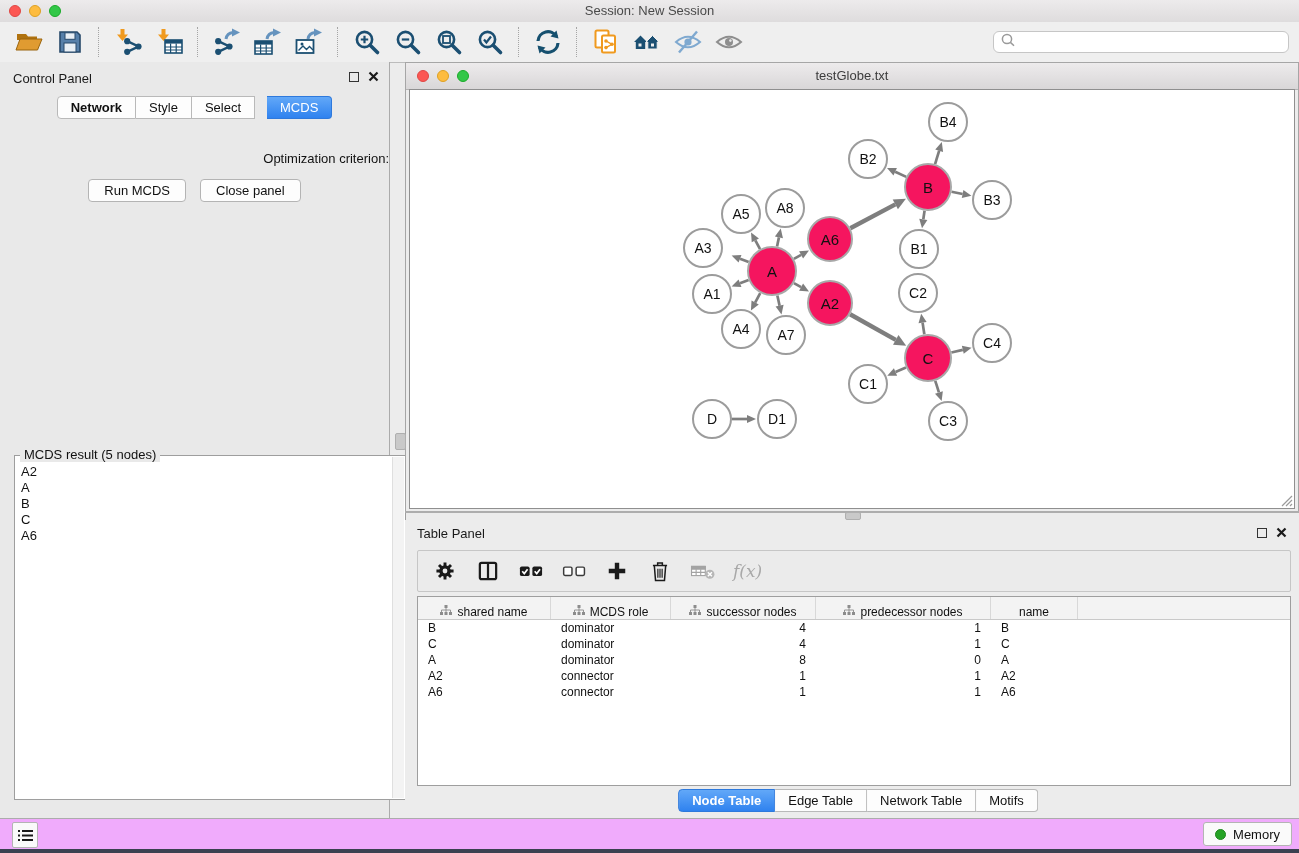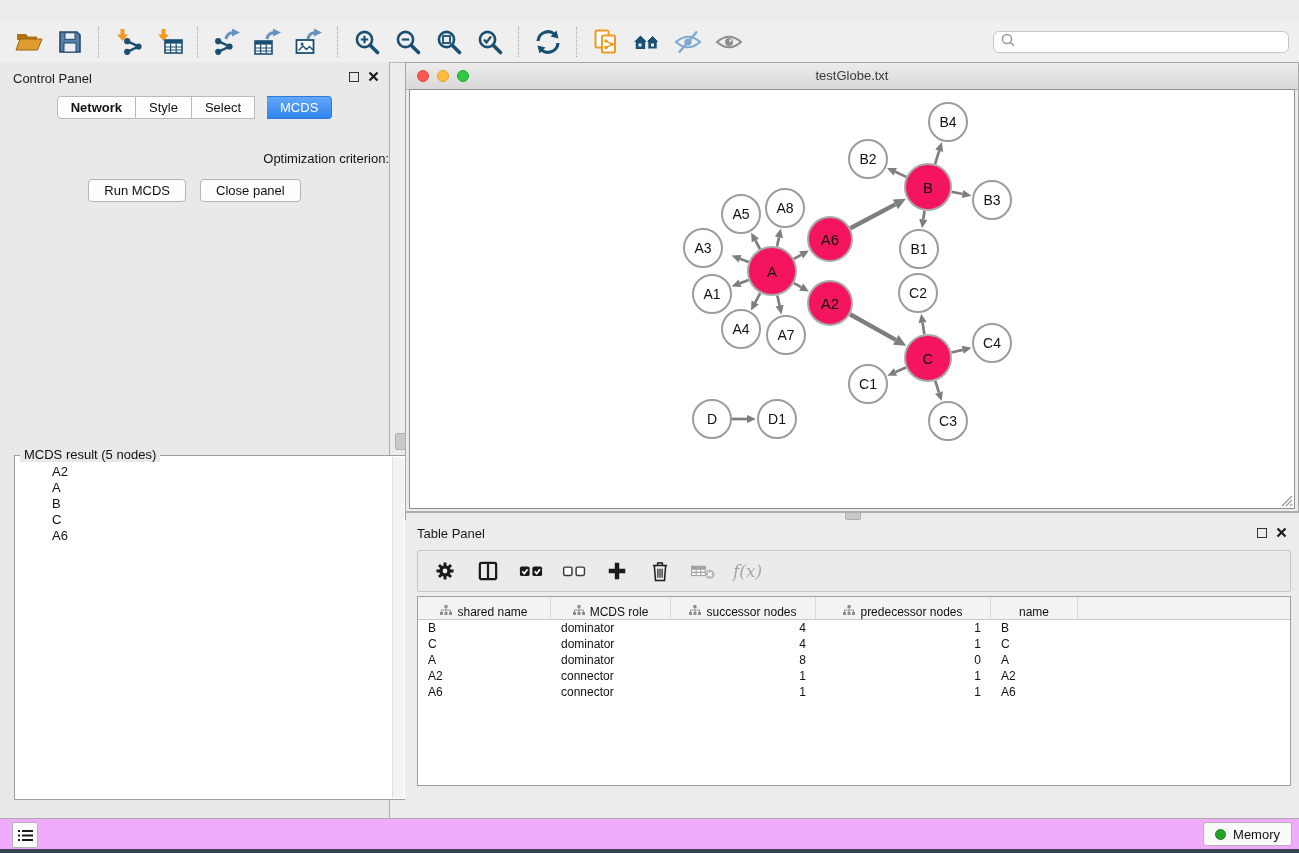--- a/index.html
+++ b/index.html
@@ -55,21 +55,21 @@
     border-radius:0 3px 3px 0;display:flex;flex-direction:column;align-items:center;justify-content:center;gap:2px;}
   .arr{width:0;height:0;border-left:4px solid transparent;border-right:4px solid transparent;}
   .arr.up{border-bottom:5px solid #fff;}
   .arr.down{border-top:5px solid #fff;}
 
   #cp-buttons{display:flex;justify-content:center;gap:14px;margin-top:13px;}
   .btn{background:#FDFDFD;border:1px solid #B4B4B4;border-radius:4px;
     font-size:13px;padding:3px 15px;color:#111;font-family:"Liberation Sans",sans-serif;}
 
   #result-box{position:absolute;left:14px;top:393px;width:392px;height:345px;
-    background:#fff;border:1px solid #9E9E9E;box-sizing:border-box;padding-left:31px;}
+    background:#fff;border:1px solid #9E9E9E;box-sizing:border-box;}
   #result-legend{position:absolute;top:-9px;left:5px;background:#E9E9E9;padding:0 4px;font-size:13px;color:#111;}
   #result-list{padding:8px 0 0 6px;}
   #result-list div{font-size:13px;height:16px;color:#111;}
   #result-scroll{position:absolute;top:1px;bottom:1px;right:1px;width:11px;background:#F3F3F3;border-left:1px solid #DFDFDF;}
 
   
   #nw{position:absolute;left:405px;top:62px;width:894px;height:450px;background:#ECECEC;
     border:1px solid #A6A6A6;box-sizing:border-box;}
   #nw-titlebar{position:relative;height:26px;background:linear-gradient(#EDEBEC,#D9D7D8);border-bottom:1px solid #B5B3B4;}
   #nw-titlebar .lights{left:11px;top:7px;}
@@ -117,20 +117,28 @@
     border-radius:3px;display:flex;align-items:center;gap:7px;padding:0 11px;box-sizing:border-box;}
   #memory-dot{width:11px;height:11px;border-radius:50%;background:#25A325;border:1px solid #1E861E;box-sizing:border-box;}
   #memory-btn span{font-size:13px;color:#111;}
   #bottom-strip{position:absolute;left:0;top:849px;width:1299px;height:4px;background:#3A4150;}
 </style>
 </head>
 <body>
 
 <div id="root">
 
+  <div id="titlebar">
+    <div class="lights">
+      <div class="light red"></div>
+      <div class="light yellow"></div>
+      <div class="light green"></div>
+    </div>
+    <div class="title">Session: New Session</div>
+  </div>
 
   <div id="toolbar">
     <div id="toolbar-groups" style="display:flex;align-items:center;">
         <div class="tgroup">
           <div class="ticon">
             <svg width="28" height="28" viewBox="0 0 28 28">
               <path d="M2 6h9l2 2.5h9V12H2z" fill="#B0720F"></path>
               <path d="M5 11h22l-4.5 11H1z" fill="#E09B31" stroke="#9A650E" stroke-width="1"></path>
             </svg>
           </div>
@@ -570,20 +578,26 @@
           </div>
           <div class="tr">
             <div class="td" style="width: 133px; text-align: left;">A6</div>
             <div class="td" style="width: 120px; text-align: left;">connector</div>
             <div class="td" style="width: 145px; text-align: right;">1</div>
             <div class="td" style="width: 175px; text-align: right;">1</div>
             <div class="td" style="width: 87px; text-align: left;">A6</div>
           </div>
         </div>
     </div>
+    <div id="bottom-tabs" class="seg">
+        <div class="sitem active">Node Table</div>
+        <div class="sitem">Edge Table</div>
+        <div class="sitem">Network Table</div>
+        <div class="sitem">Motifs</div>
+      </div>
   </div>
 
   <div id="statusbar">
     <div id="list-btn">
       <svg width="15" height="13" viewBox="0 0 15 13">
         <g fill="#1a1a1a">
             <rect x="0" y="1" width="2" height="2"></rect>
             <rect x="0" y="5.5" width="2" height="2"></rect>
             <rect x="0" y="10" width="2" height="2"></rect>
         <rect x="4" y="1" width="11" height="2"></rect>

